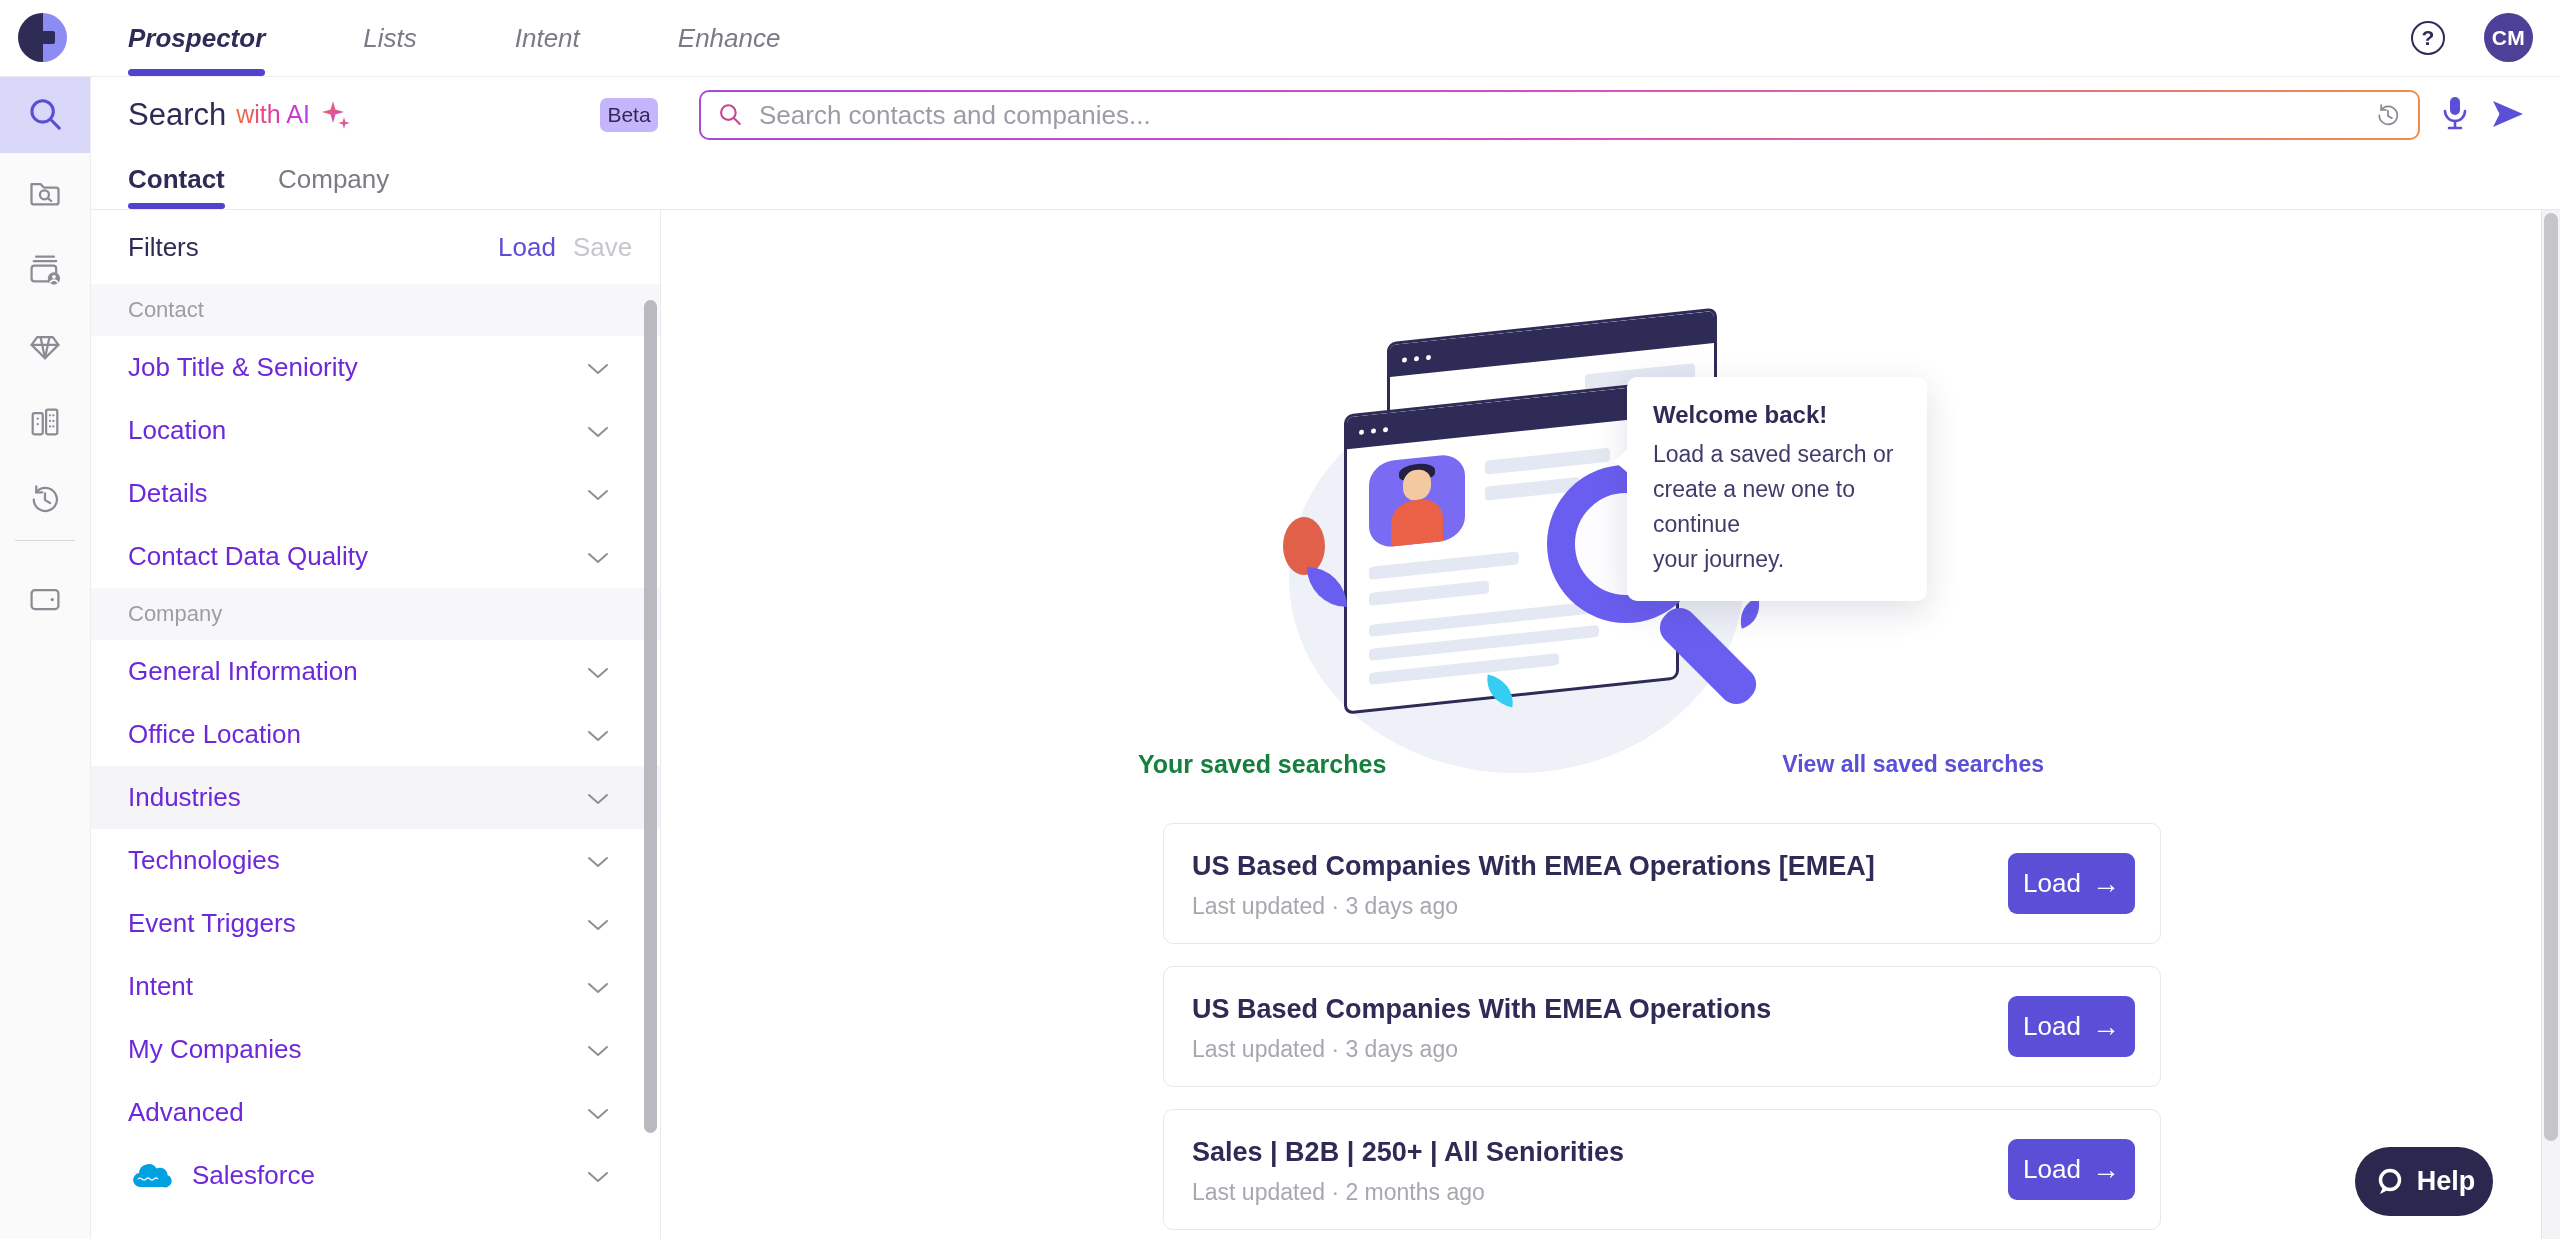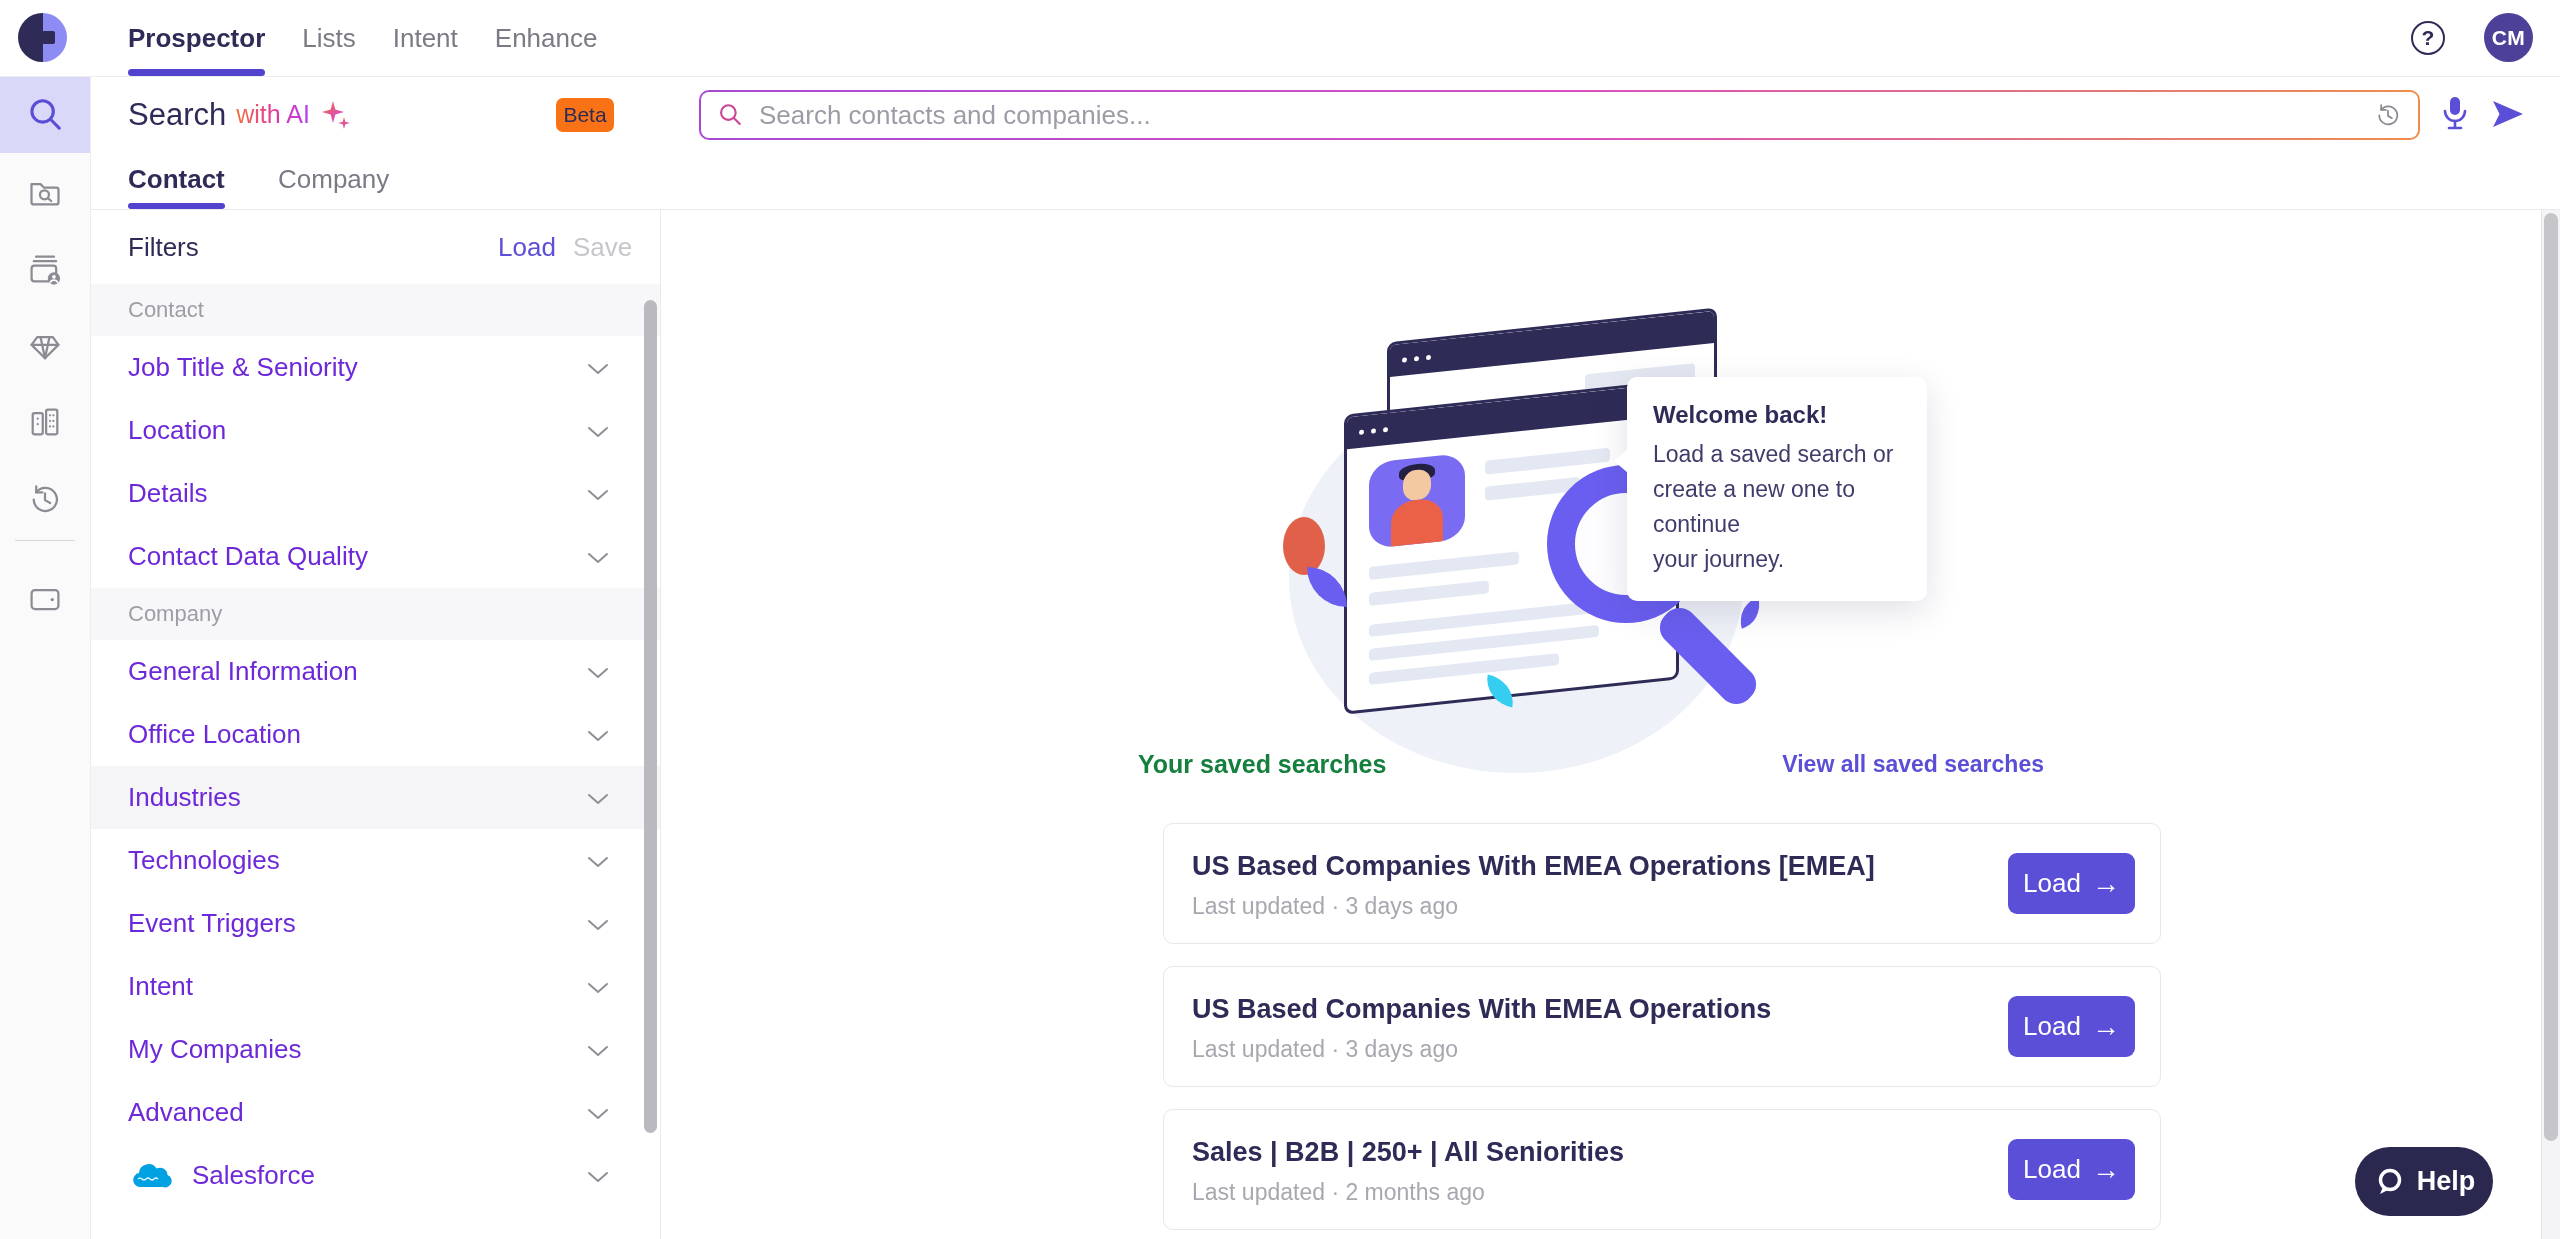--- a/index.html
+++ b/index.html
@@ -9,21 +9,21 @@
     font-family:"Liberation Sans", sans-serif;
     -webkit-font-smoothing:antialiased;
   }
 
   
   .topnav{position:absolute;left:0;top:0;width:2560px;height:76px;background:#fff;
     border-bottom:1px solid #ededf1;z-index:30;}
   .logo{position:absolute;left:18px;top:13px;width:49px;height:49px;border-radius:50%;
     background:linear-gradient(90deg,#2e2b57 50%,#8d8cf4 50%);overflow:hidden;}
   .logo::after{content:"";position:absolute;left:24px;top:18px;width:13px;height:13px;background:#2e2b57;border-radius:2px;}
-  .nav-items{position:absolute;left:128px;top:0;height:76px;display:flex;gap:37px;}
+  .nav-items{position:absolute;left:128px;top:0;height:76px;display:flex;gap:98px;font-style:italic;}
   .nav-item{height:76px;line-height:76px;font-size:26px;color:#7b7a85;position:relative;cursor:pointer;white-space:nowrap;}
   .nav-item.active{color:#2e2b57;font-weight:700;}
   .nav-item.active::after{content:"";position:absolute;left:0;right:0;bottom:0;height:7px;border-radius:4px;background:#5243ce;}
   .help-circle{position:absolute;right:115px;top:21px;width:34px;height:34px;border:2.5px solid #2e2b57;border-radius:50%;
     display:flex;align-items:center;justify-content:center;font-size:21px;font-weight:700;color:#2e2b57;box-sizing:border-box;cursor:pointer;}
   .avatar{position:absolute;right:27px;top:13px;width:49px;height:49px;border-radius:50%;background:#4c4099;color:#fff;
     display:flex;align-items:center;justify-content:center;font-size:21px;font-weight:700;letter-spacing:.5px;cursor:pointer;}
 
   
   .rail{position:absolute;left:0;top:77px;width:90px;bottom:0;background:#fafafb;border-right:1px solid #ededf1;z-index:20;}
@@ -31,21 +31,21 @@
   .rail-item.active{background:#d9d8f9;}
   .rail-divider{position:absolute;left:15px;width:60px;height:1px;background:#d7d7dd;top:463px;}
 
   
   .header-row{position:absolute;left:90px;top:77px;right:0;height:75px;background:#fff;border-bottom:1px solid #efeff3;z-index:10;}
   .search-title-wrap{position:absolute;left:38px;top:0;height:75px;display:flex;align-items:center;gap:10px;}
   .search-title{font-size:31px;font-weight:500;color:#2e2b57;}
   .with-ai{font-size:25px;font-weight:500;
     background:linear-gradient(90deg,#f2703b,#e2399b,#b43bf2);
     -webkit-background-clip:text;background-clip:text;color:transparent;}
-  .beta{position:absolute;left:466px;top:21px;width:58px;height:34px;background:#f97316;border-radius:7px;
+  .beta{position:absolute;left:510px;top:21px;width:58px;height:34px;background:#c4b5fd;border-radius:7px;
     display:flex;align-items:center;justify-content:center;font-size:21px;color:#2e2b57;}
   .searchbox{position:absolute;left:609px;top:13px;width:1721px;height:50px;border-radius:10px;
     background:linear-gradient(90deg,#a94ad4,#d74fc3,#ef8d4d);padding:2px;box-sizing:border-box;}
   .searchbox-inner{width:100%;height:100%;background:#fff;border-radius:8px;display:flex;align-items:center;padding:4px 16px;box-sizing:border-box;}
   .searchbox-inner input{flex:1;border:none;outline:none;font-size:26px;color:#2e2b57;margin-left:14px;
     font-family:"Liberation Sans", sans-serif;background:transparent;}
   .searchbox-inner input::placeholder{color:#9c9ca6;}
   .mic-btn{position:absolute;right:92px;top:18px;cursor:pointer;}
   .send-btn{position:absolute;right:34px;top:21px;cursor:pointer;}
 

